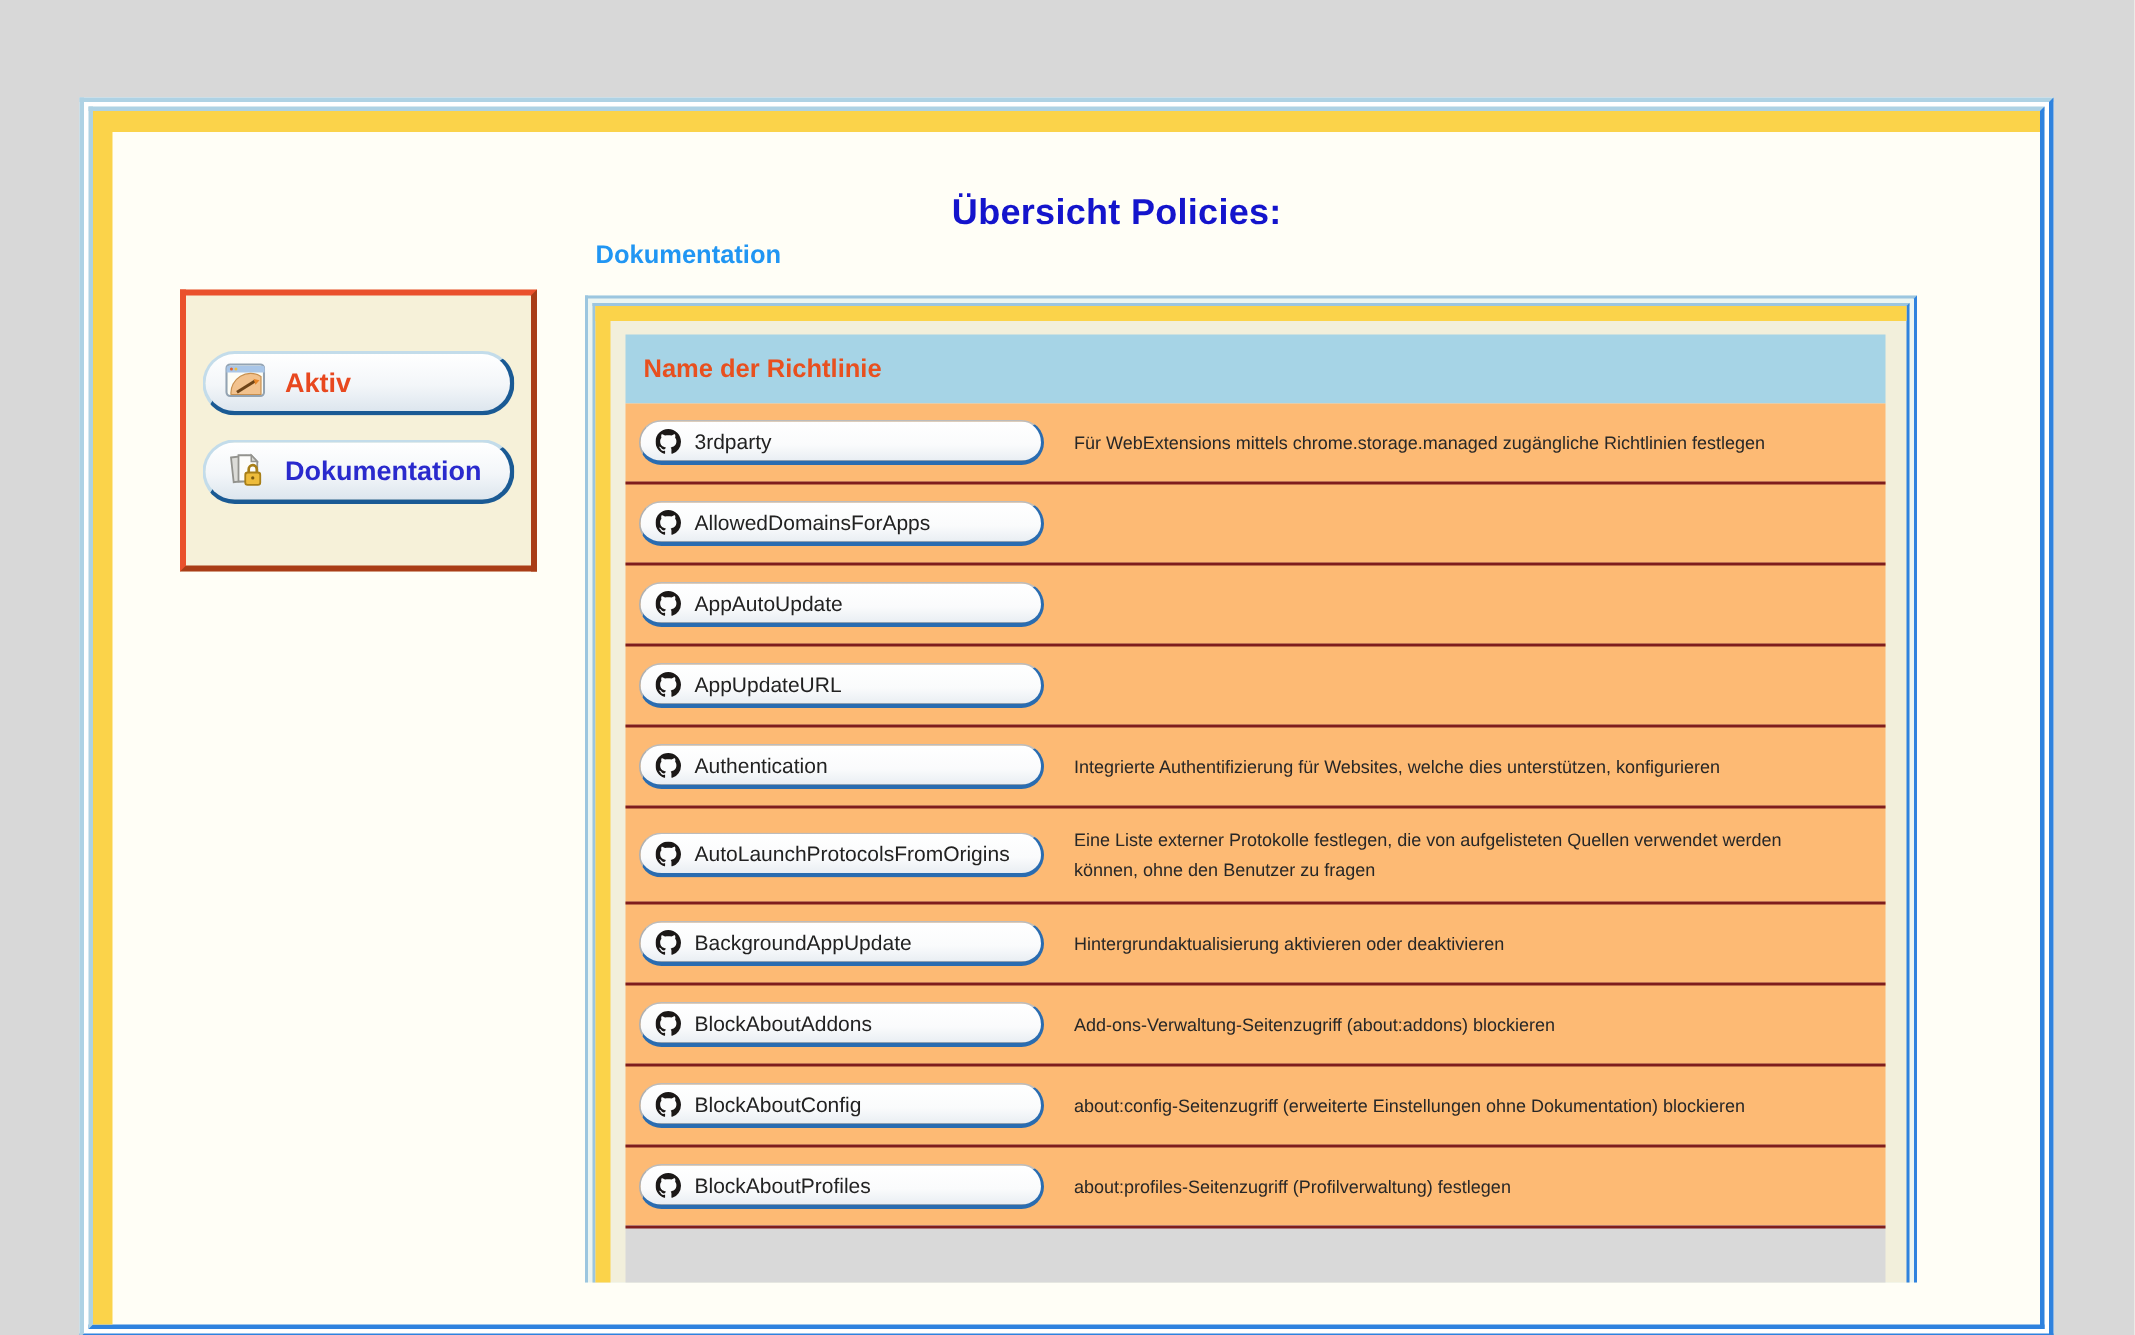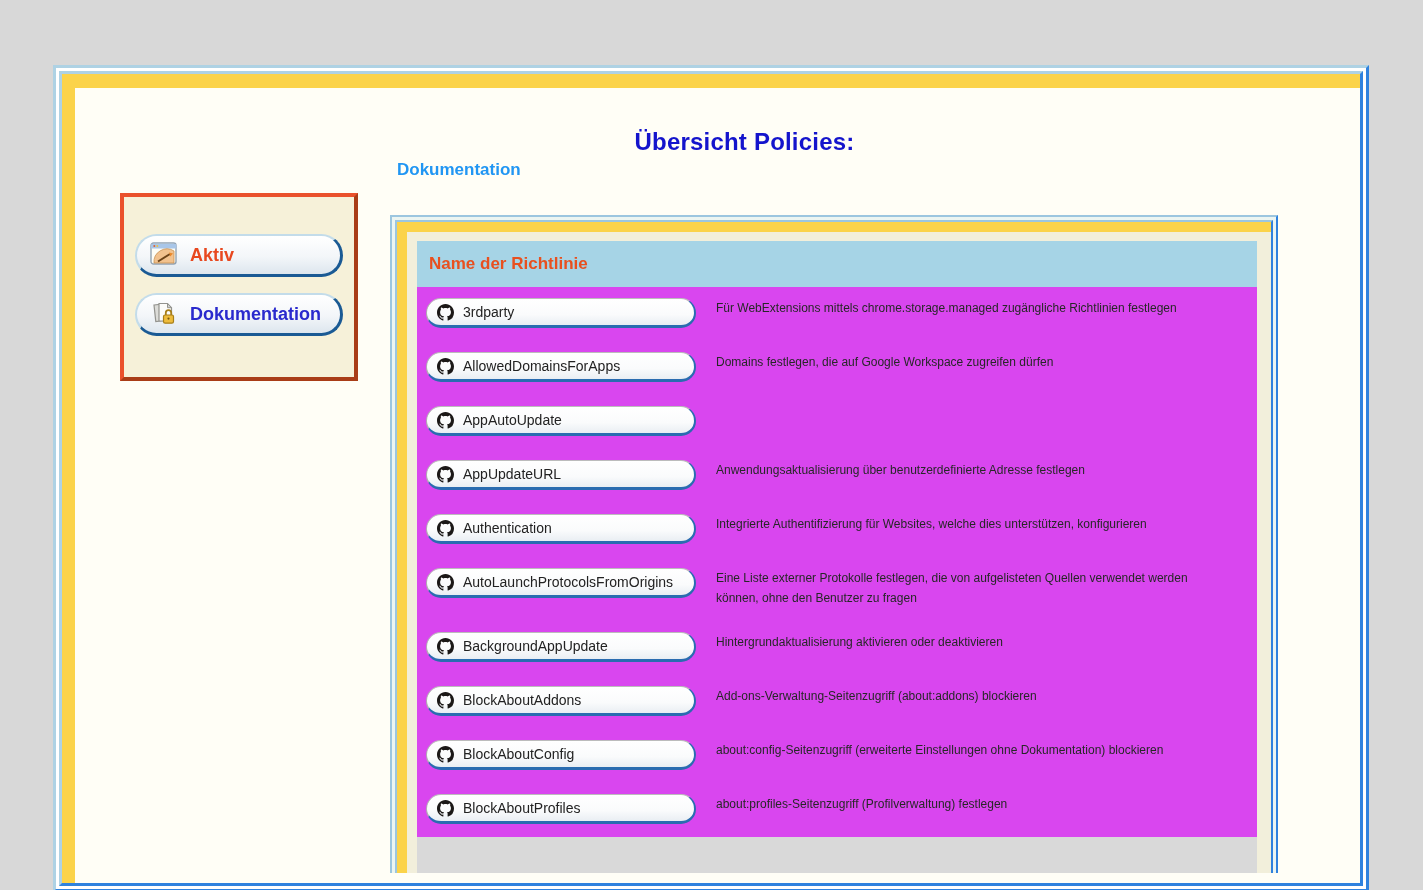--- a/index.html
+++ b/index.html
@@ -74,21 +74,21 @@
     padding-left:13px; gap:13px;
     cursor:pointer;
     font-family:"Liberation Sans", sans-serif;
   }
   .side-btn .lbl { font-size:18px; font-weight:bold; }
   .lbl-aktiv { color:#e8481f; }
   .lbl-doku  { color:#2a2acd; }
 
   
   .table-frame {
-    position:absolute; left:315px; top:127px;
+    position:absolute; left:315px; top:109px;
     width:888px; height:658px;
     border:2px solid;
     border-color:#9cc6df #2f82de #2f82de #9cc6df;
     border-bottom:none;
     background:#ecf5f1;
     padding:3px 3px 0 3px;
     overflow:hidden;
   }
   .table-frame2 {
     width:100%; height:700px;
@@ -104,25 +104,25 @@
 
   .tbl-header {
     height:46px; line-height:46px;
     background:#a6d4e6;
     color:#e8501f;
     font-size:17px; font-weight:bold;
     padding-left:12px;
   }
   .rows { }
   .row {
-    background:#d946ef;
-    display:flex; 
+    background:#fdba74;
+    display:flex; align-items:center;
     padding:11px 26px 11px 9px;
   }
-  .row + .row, .row-partial { border-top:2px solid #d946ef; }
+  .row + .row, .row-partial { border-top:2px solid #7f1d1d; }
   .row-partial { height:40px; background:#d9d9d9; }
 
   .pill {
     flex:none;
     width:270px; height:30px;
     border-radius:15px;
     border:1px solid;
     border-color:#bcbcbc #2a6cb0 #2a6cb0 #b0b0b0;
     border-right-width:2px; border-bottom-width:3px;
     background:linear-gradient(180deg,#ffffff 0%,#fafbfc 60%,#e9eef3 100%);
@@ -207,21 +207,20 @@
 
   <div class="row">
     <button class="pill">
       <span class="gh">
         <svg width="17" height="17" viewBox="0 0 16 16" fill="#1b1817">
           <path d="M8 0C3.58 0 0 3.58 0 8c0 3.54 2.29 6.53 5.47 7.59.4.07.55-.17.55-.38 0-.19-.01-.82-.01-1.49-2.01.37-2.53-.49-2.69-.94-.09-.23-.48-.94-.82-1.13-.28-.15-.68-.52-.01-.53.63-.01 1.08.58 1.23.82.72 1.21 1.87.87 2.33.66.07-.52.28-.87.51-1.07-1.78-.2-3.64-.89-3.64-3.95 0-.87.31-1.59.82-2.15-.08-.2-.36-1.02.08-2.12 0 0 .67-.21 2.2.82.64-.18 1.32-.27 2-.27s1.36.09 2 .27c1.53-1.04 2.2-.82 2.2-.82.44 1.1.16 1.92.08 2.12.51.56.82 1.27.82 2.15 0 3.07-1.87 3.75-3.65 3.95.29.25.54.73.54 1.48 0 1.07-.01 1.93-.01 2.2 0 .21.15.46.55.38A8.01 8.01 0 0 0 16 8c0-4.42-3.58-8-8-8z"></path>
         </svg>
       </span>
       <span class="pname">AllowedDomainsForApps</span>
     </button>
-    <div class="pdesc">Domains festlegen, die auf Google Workspace zugreifen dürfen</div>
   </div>
 
   <div class="row">
     <button class="pill">
       <span class="gh">
         <svg width="17" height="17" viewBox="0 0 16 16" fill="#1b1817">
           <path d="M8 0C3.58 0 0 3.58 0 8c0 3.54 2.29 6.53 5.47 7.59.4.07.55-.17.55-.38 0-.19-.01-.82-.01-1.49-2.01.37-2.53-.49-2.69-.94-.09-.23-.48-.94-.82-1.13-.28-.15-.68-.52-.01-.53.63-.01 1.08.58 1.23.82.72 1.21 1.87.87 2.33.66.07-.52.28-.87.51-1.07-1.78-.2-3.64-.89-3.64-3.95 0-.87.31-1.59.82-2.15-.08-.2-.36-1.02.08-2.12 0 0 .67-.21 2.2.82.64-.18 1.32-.27 2-.27s1.36.09 2 .27c1.53-1.04 2.2-.82 2.2-.82.44 1.1.16 1.92.08 2.12.51.56.82 1.27.82 2.15 0 3.07-1.87 3.75-3.65 3.95.29.25.54.73.54 1.48 0 1.07-.01 1.93-.01 2.2 0 .21.15.46.55.38A8.01 8.01 0 0 0 16 8c0-4.42-3.58-8-8-8z"></path>
         </svg>
       </span>
       <span class="pname">AppAutoUpdate</span>
@@ -230,21 +229,20 @@
 
   <div class="row">
     <button class="pill">
       <span class="gh">
         <svg width="17" height="17" viewBox="0 0 16 16" fill="#1b1817">
           <path d="M8 0C3.58 0 0 3.58 0 8c0 3.54 2.29 6.53 5.47 7.59.4.07.55-.17.55-.38 0-.19-.01-.82-.01-1.49-2.01.37-2.53-.49-2.69-.94-.09-.23-.48-.94-.82-1.13-.28-.15-.68-.52-.01-.53.63-.01 1.08.58 1.23.82.72 1.21 1.87.87 2.33.66.07-.52.28-.87.51-1.07-1.78-.2-3.64-.89-3.64-3.95 0-.87.31-1.59.82-2.15-.08-.2-.36-1.02.08-2.12 0 0 .67-.21 2.2.82.64-.18 1.32-.27 2-.27s1.36.09 2 .27c1.53-1.04 2.2-.82 2.2-.82.44 1.1.16 1.92.08 2.12.51.56.82 1.27.82 2.15 0 3.07-1.87 3.75-3.65 3.95.29.25.54.73.54 1.48 0 1.07-.01 1.93-.01 2.2 0 .21.15.46.55.38A8.01 8.01 0 0 0 16 8c0-4.42-3.58-8-8-8z"></path>
         </svg>
       </span>
       <span class="pname">AppUpdateURL</span>
     </button>
-    <div class="pdesc">Anwendungsaktualisierung über benutzerdefinierte Adresse festlegen</div>
   </div>
 
   <div class="row">
     <button class="pill">
       <span class="gh">
         <svg width="17" height="17" viewBox="0 0 16 16" fill="#1b1817">
           <path d="M8 0C3.58 0 0 3.58 0 8c0 3.54 2.29 6.53 5.47 7.59.4.07.55-.17.55-.38 0-.19-.01-.82-.01-1.49-2.01.37-2.53-.49-2.69-.94-.09-.23-.48-.94-.82-1.13-.28-.15-.68-.52-.01-.53.63-.01 1.08.58 1.23.82.72 1.21 1.87.87 2.33.66.07-.52.28-.87.51-1.07-1.78-.2-3.64-.89-3.64-3.95 0-.87.31-1.59.82-2.15-.08-.2-.36-1.02.08-2.12 0 0 .67-.21 2.2.82.64-.18 1.32-.27 2-.27s1.36.09 2 .27c1.53-1.04 2.2-.82 2.2-.82.44 1.1.16 1.92.08 2.12.51.56.82 1.27.82 2.15 0 3.07-1.87 3.75-3.65 3.95.29.25.54.73.54 1.48 0 1.07-.01 1.93-.01 2.2 0 .21.15.46.55.38A8.01 8.01 0 0 0 16 8c0-4.42-3.58-8-8-8z"></path>
         </svg>
       </span>
       <span class="pname">Authentication</span>

